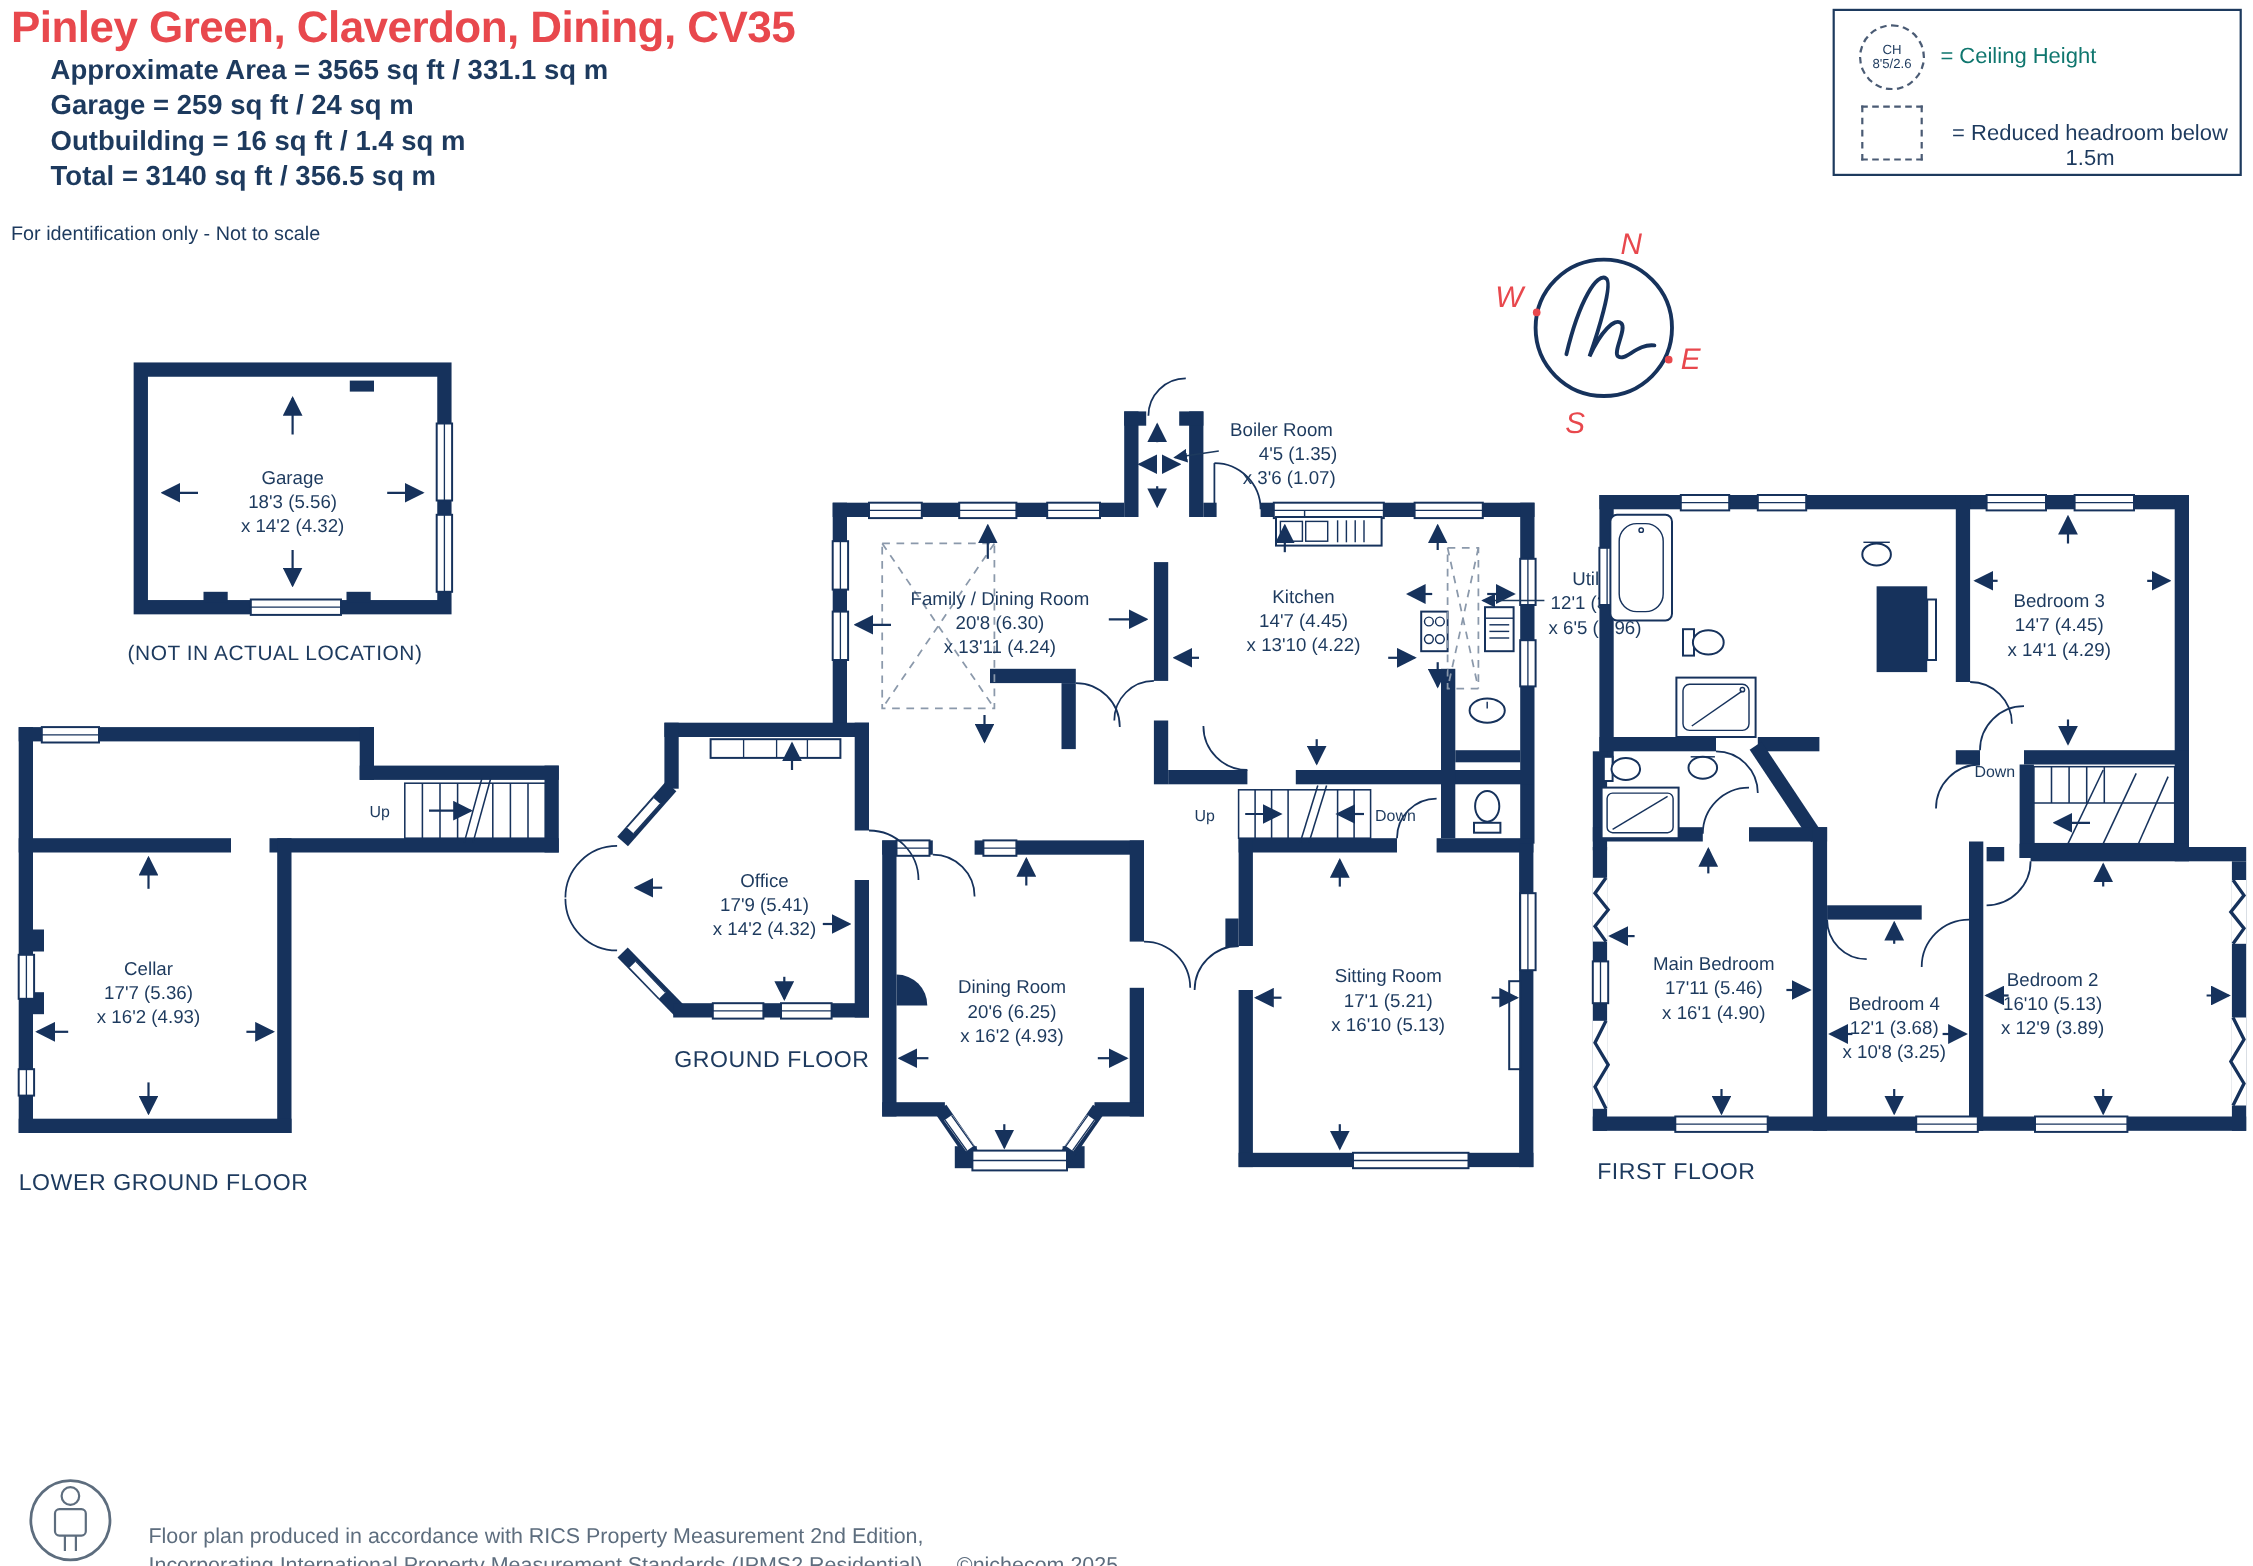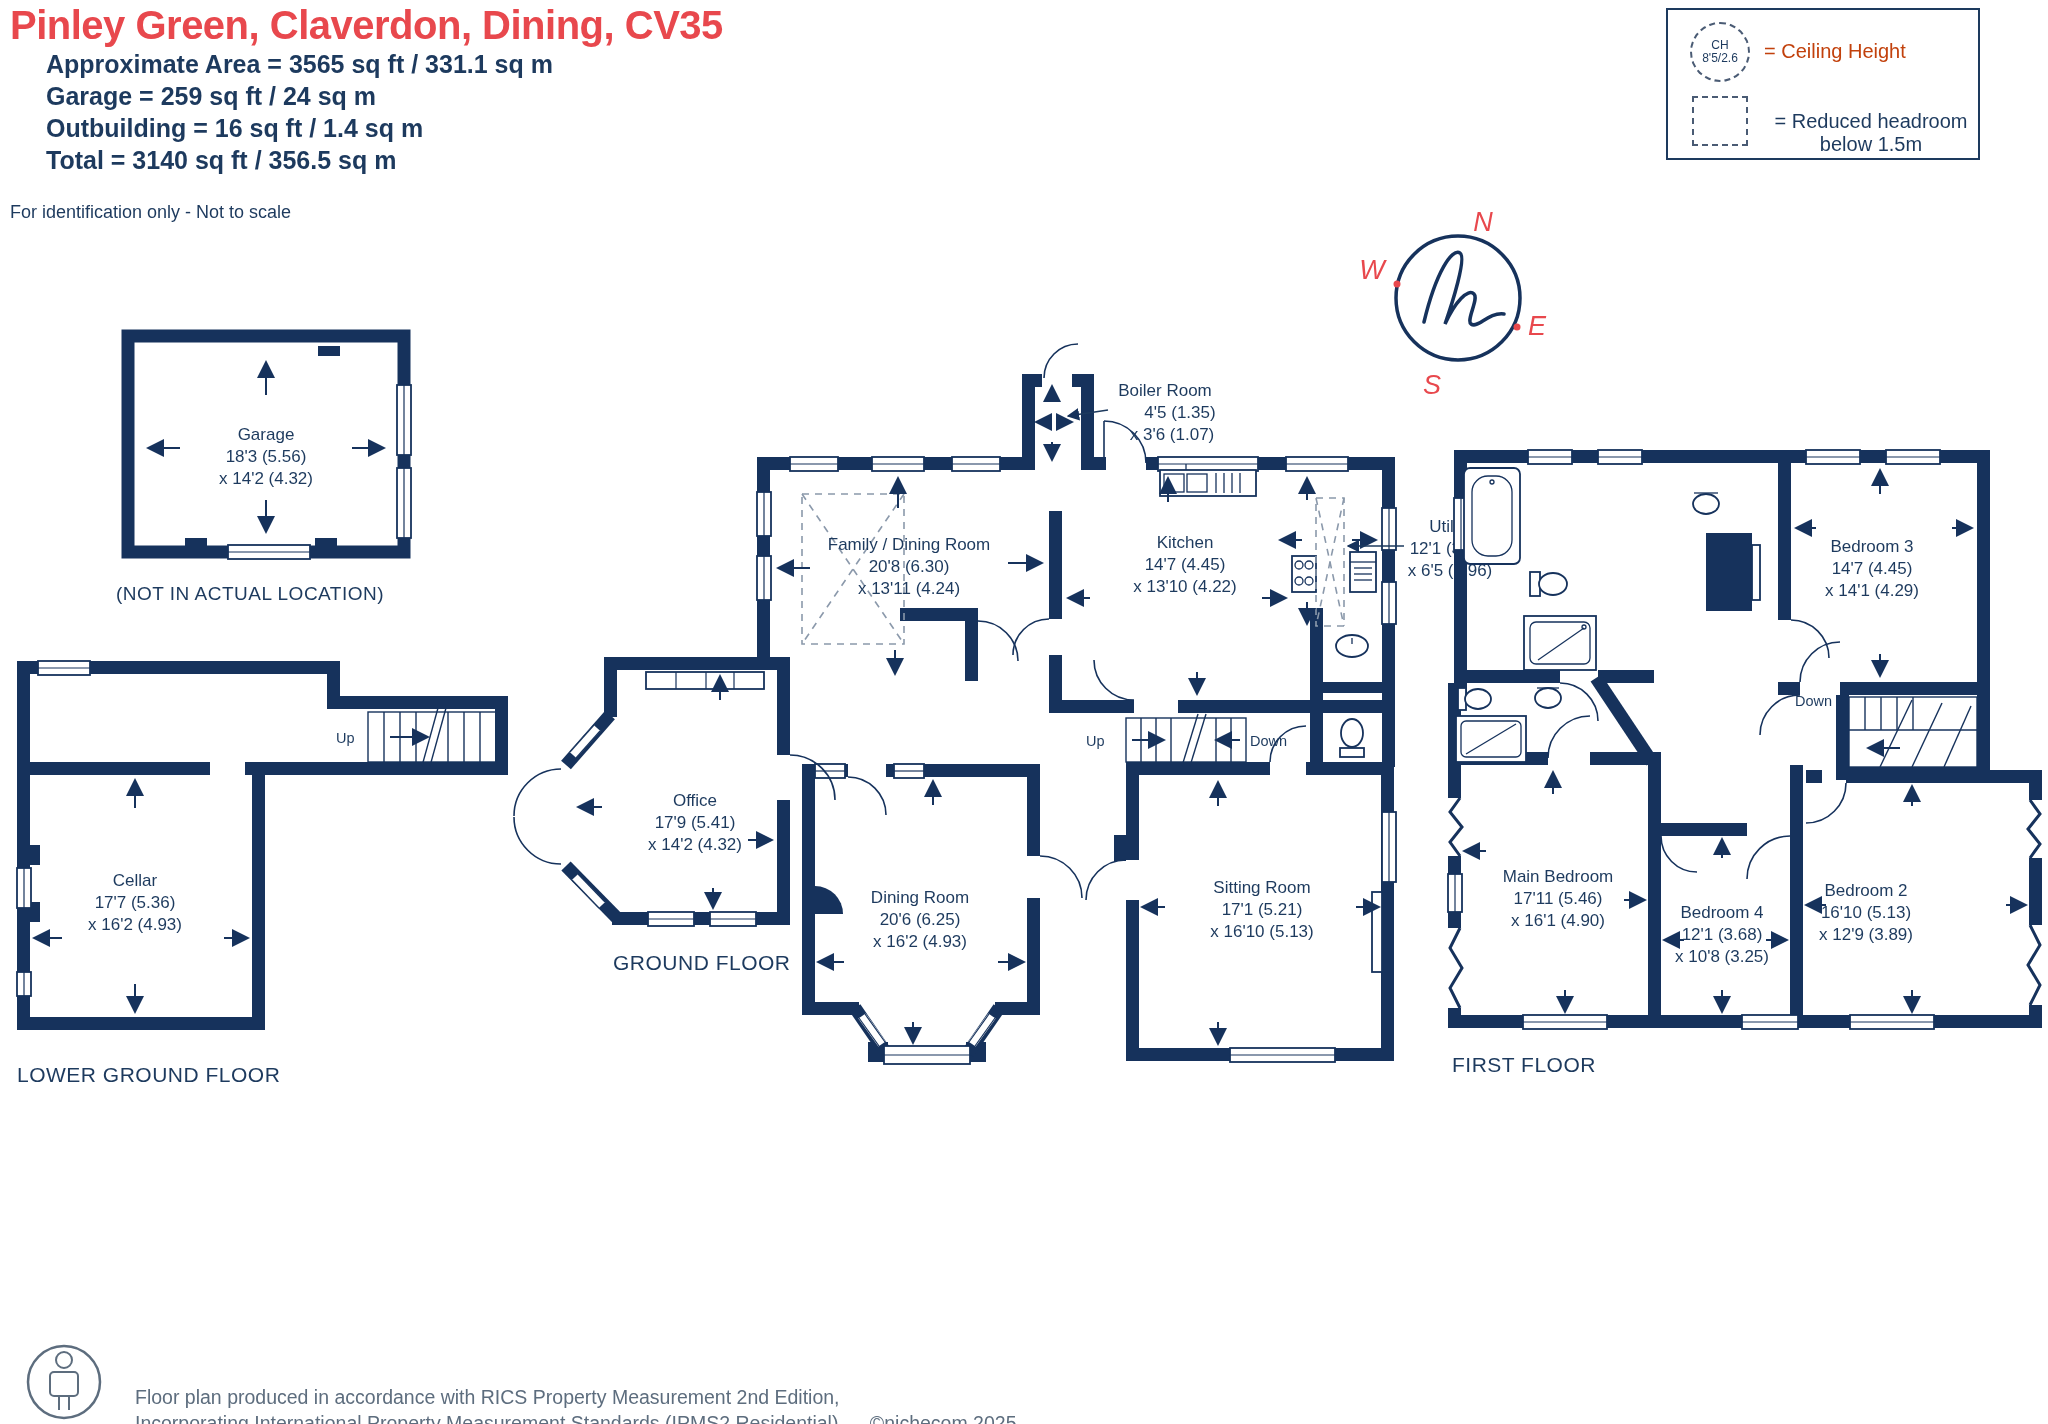--- a/index.html
+++ b/index.html
@@ -4,27 +4,27 @@
 <style>
   html,body{margin:0;padding:0;background:#fff;}
   .page{position:relative;width:2048px;height:1424px;background:#fff;overflow:hidden;
         font-family:"Liberation Sans",sans-serif;}
   
   .hdr{position:absolute;left:10px;top:2px;}
   .hdr h1{margin:0;font-size:40px;line-height:46px;font-weight:bold;color:#e8484d;letter-spacing:-0.5px;}
   .hdr .area{font-size:25px;line-height:32px;font-weight:bold;color:#1d3a5e;margin-left:36px;}
   .hdr .disc{font-size:18px;margin-top:26px;color:#1d3a5e;}
   
-  .legend{position:absolute;left:1666px;top:8px;width:314px;height:152px;border:2px solid #1d3a5e;box-sizing:border-box;background:#fff;}
+  .legend{position:absolute;left:1666px;top:8px;width:372px;height:152px;border:2px solid #1d3a5e;box-sizing:border-box;background:#fff;}
   .lg-circle{position:absolute;left:22px;top:12px;width:60px;height:60px;border:2px dashed #4a5b74;border-radius:50%;
              display:flex;flex-direction:column;align-items:center;justify-content:center;color:#1d3a5e;box-sizing:border-box;}
   .lg-circle .a{font-size:12px;line-height:13px;}
   .lg-circle .b{font-size:12px;line-height:13px;}
   .lg-square{position:absolute;left:24px;top:86px;width:56px;height:50px;border:2px dashed #4a5b74;box-sizing:border-box;}
-  .lg-label1{position:absolute;left:96px;top:30px;font-size:20px;color:#c2410c;}
+  .lg-label1{position:absolute;left:96px;top:30px;font-size:20px;color:#0f766e;}
   .lg-label2{position:absolute;left:96px;top:100px;font-size:20px;color:#1d3a5e;text-align:center;}
   
   .ftr{position:absolute;left:135px;top:1385px;color:#5d6d7e;font-size:19.5px;line-height:25.5px;}
   .ftr .gap{display:inline-block;width:26px;}
   
   svg.plan{position:absolute;left:0;top:0;}
   .wall{fill:#16325c;}
   .wline{stroke:#16325c;stroke-width:13;fill:none;}
   .win{fill:#ffffff;stroke:#16325c;stroke-width:1.8;}
   .wl{stroke:#16325c;stroke-width:1.2;}

